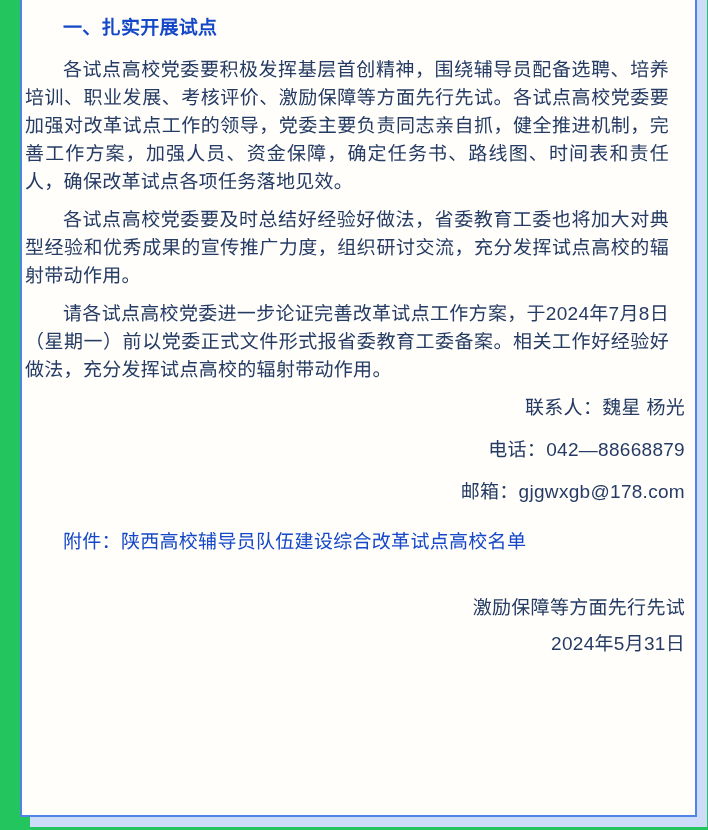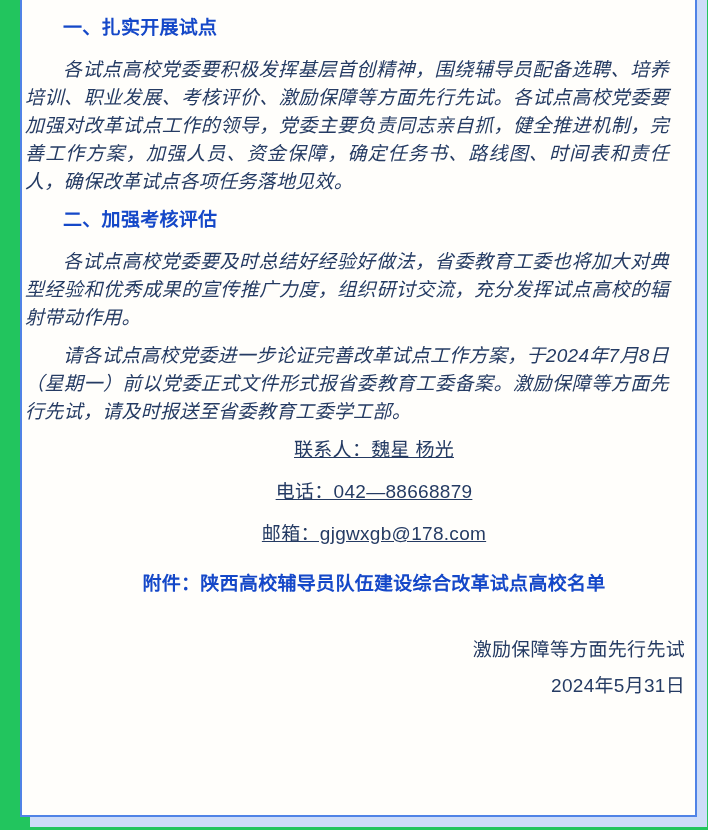--- a/index.html
+++ b/index.html
@@ -37,56 +37,53 @@
     color: #1548c8;
     font-weight: bold;
     font-size: 19px;
     line-height: 28px;
     text-indent: 2em;
     margin: 0 0 14px 0;
   }
   .para {
     margin: 0 16px 10px 0;
     text-indent: 2em;
-    font-style: italic;
   }
   .contact-line {
     margin: 0 0 14px 0;
     text-indent: 2em;
-    text-align: center;
-    text-decoration: underline;
+    text-align: right;
   }
   .attachment-line {
     margin: 22px 0 0 0;
     text-indent: 2em;
     color: #1548c8;
-    font-weight: bold;
-    text-align: center;
+    font-weight: normal;
+    text-align: left;
   }
   .signature {
     margin-top: 34px;
     text-align: right;
     line-height: 36px;
   }
   .signature div { text-indent: 0; }
 </style>
 </head>
 <body>
 
 <div id="canvas">
   <div class="card">
     <div class="card-inner">
 
       <div class="sec-heading">一、扎实开展试点</div>
       <p class="para">各试点高校党委要积极发挥基层首创精神，围绕辅导员配备选聘、培养培训、职业发展、考核评价、激励保障等方面先行先试。各试点高校党委要加强对改革试点工作的领导，党委主要负责同志亲自抓，健全推进机制，完善工作方案，加强人员、资金保障，确定任务书、路线图、时间表和责任人，确保改革试点各项任务落地见效。</p>
 
-      <div class="sec-heading">二、加强考核评估</div>
 
       <p class="para">各试点高校党委要及时总结好经验好做法，省委教育工委也将加大对典型经验和优秀成果的宣传推广力度，组织研讨交流，充分发挥试点高校的辐射带动作用。</p>
-      <p class="para">请各试点高校党委进一步论证完善改革试点工作方案，于2024年7月8日（星期一）前以党委正式文件形式报省委教育工委备案。激励保障等方面先行先试，请及时报送至省委教育工委学工部。</p>
+      <p class="para">请各试点高校党委进一步论证完善改革试点工作方案，于2024年7月8日（星期一）前以党委正式文件形式报省委教育工委备案。相关工作好经验好做法，充分发挥试点高校的辐射带动作用。</p>
 
       <p class="contact-line">联系人：魏星 杨光</p>
       <p class="contact-line">电话：042—88668879</p>
       <p class="contact-line">邮箱：gjgwxgb@178.com</p>
 
       <p class="attachment-line">附件：陕西高校辅导员队伍建设综合改革试点高校名单</p>
 
       <div class="signature">
         <div>激励保障等方面先行先试</div>
         <div>2024年5月31日</div>

